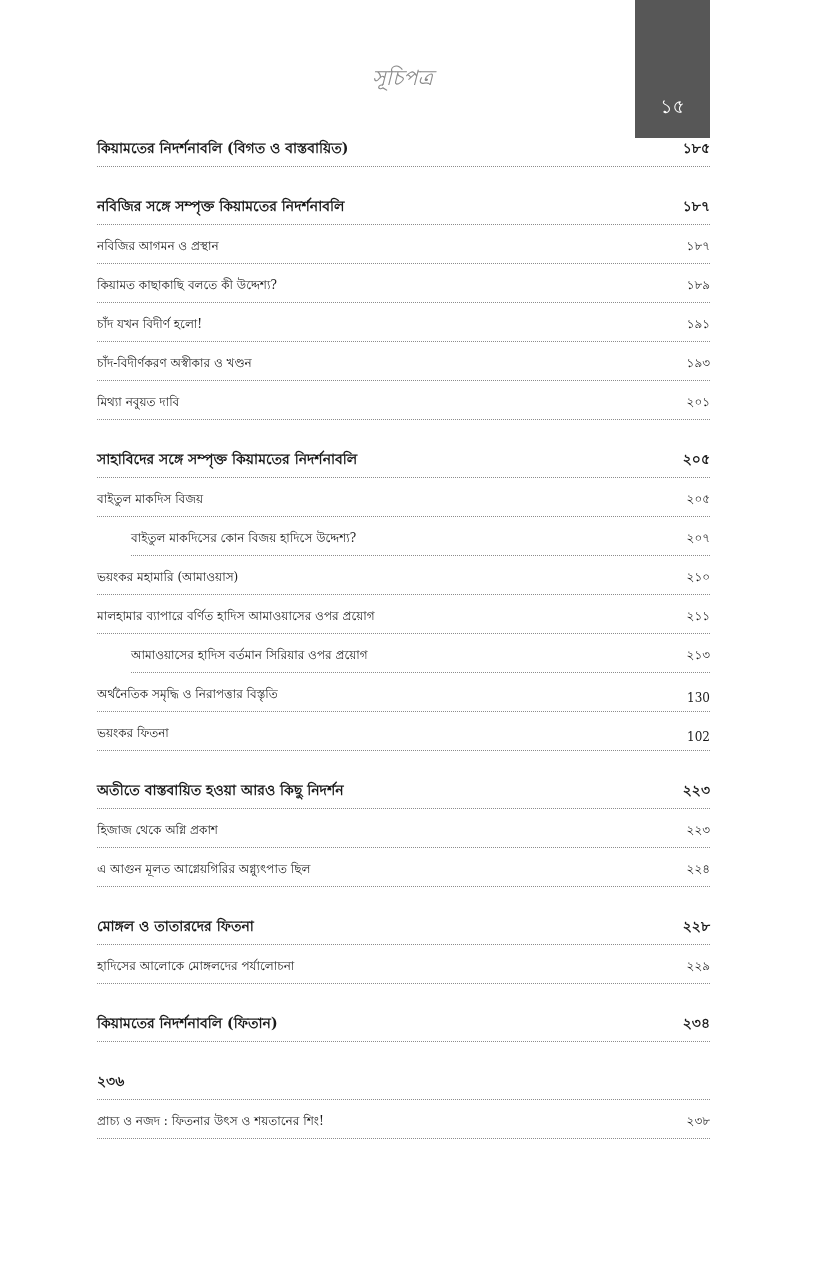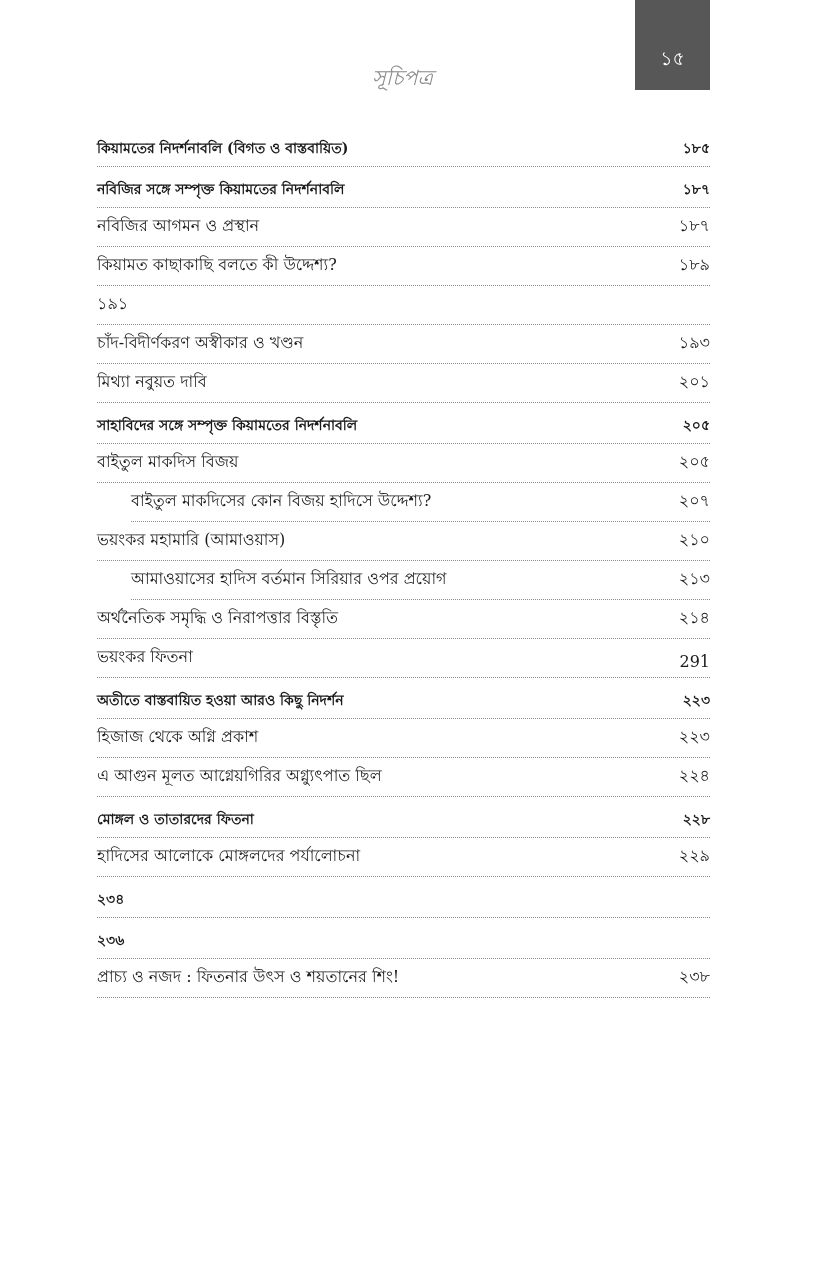--- a/index.html
+++ b/index.html
@@ -1,29 +1,29 @@
 <!DOCTYPE html>
 <html><head>
 <meta charset="utf-8">
 <style>
   html, body { margin: 0; padding: 0; background: #ffffff; }
   body { width: 822px; height: 1270px; position: relative; overflow: hidden;
          font-family: "DejaVu Serif", "Liberation Serif", serif; color: #1a1a1a; }
   .header-title { position: absolute; left: 372px; top: 62px; font-size: 21px;
                   font-style: italic; color: #8a8a8a; }
-  .page-tab { position: absolute; left: 635px; top: 0; width: 75px; height: 90px;
+  .page-tab { position: absolute; left: 635px; top: 0; width: 75px; height: 138px;
               background: #575757; }
   .page-tab .num { position: absolute; left: 0; right: 0; bottom: 14px; text-align: center;
                    color: #ffffff; font-size: 19px; }
   .toc { position: absolute; left: 97px; top: 126px; width: 613px; }
   .row { position: relative; display: flex; justify-content: space-between; align-items: flex-end;
          border-bottom: 1px dotted #8c8c8c; box-sizing: border-box; }
   .row.heading { height: 41px; font-weight: bold; font-size: 14px; padding-bottom: 5px; }
-  .row.heading.gap { }
-  .row.item { height: 39px; font-size: 16px; padding-bottom: 6px; }
+  .row.heading.gap { margin-top: 17px; }
+  .row.item { height: 39px; font-size: 12px; padding-bottom: 6px; }
   .row.indent { margin-left: 34px; }
   .row .page { text-align: left; white-space: nowrap; }
   .row .title { white-space: nowrap; }
 </style>
 </head>
 <body>
 
 <div class="header-title">সূচিপত্র</div>
 <div class="page-tab">
   <span class="num">১৫</span>
@@ -45,20 +45,21 @@
     <span class="title">নবিজির আগমন ও প্রস্থান</span>
     <span class="page">১৮৭</span>
   </div>
 
   <div class="row item">
     <span class="title">কিয়ামত কাছাকাছি বলতে কী উদ্দেশ্য?</span>
     <span class="page">১৮৯</span>
   </div>
 
   <div class="row item">
+    <span class="title">চাঁদ যখন বিদীর্ণ হলো!</span>
     <span class="page">১৯১</span>
   </div>
 
   <div class="row item">
     <span class="title">চাঁদ-বিদীর্ণকরণ অস্বীকার ও খণ্ডন</span>
     <span class="page">১৯৩</span>
   </div>
 
   <div class="row item">
     <span class="title">মিথ্যা নবুয়ত দাবি</span>
@@ -78,34 +79,38 @@
   <div class="row item indent">
     <span class="title">বাইতুল মাকদিসের কোন বিজয় হাদিসে উদ্দেশ্য?</span>
     <span class="page">২০৭</span>
   </div>
 
   <div class="row item">
     <span class="title">ভয়ংকর মহামারি (আমাওয়াস)</span>
     <span class="page">২১০</span>
   </div>
 
+  <div class="row item">
+    <span class="title">মালহামার ব্যাপারে বর্ণিত হাদিস আমাওয়াসের ওপর প্রয়োগ</span>
+    <span class="page">২১১</span>
+  </div>
 
   <div class="row item indent">
     <span class="title">আমাওয়াসের হাদিস বর্তমান সিরিয়ার ওপর প্রয়োগ</span>
     <span class="page">২১৩</span>
   </div>
 
   <div class="row item">
     <span class="title">অর্থনৈতিক সমৃদ্ধি ও নিরাপত্তার বিস্তৃতি</span>
-    <span class="page">২১৪</span>
+    <span class="page">130</span>
   </div>
 
   <div class="row item">
     <span class="title">ভয়ংকর ফিতনা</span>
-    <span class="page">291</span>
+    <span class="page">102</span>
   </div>
 
   <div class="row heading gap">
     <span class="title">অতীতে বাস্তবায়িত হওয়া আরও কিছু নিদর্শন</span>
     <span class="page">২২৩</span>
   </div>
 
   <div class="row item">
     <span class="title">হিজাজ থেকে অগ্নি প্রকাশ</span>
     <span class="page">২২৩</span>
@@ -120,20 +125,21 @@
     <span class="title">মোঙ্গল ও তাতারদের ফিতনা</span>
     <span class="page">২২৮</span>
   </div>
 
   <div class="row item">
     <span class="title">হাদিসের আলোকে মোঙ্গলদের পর্যালোচনা</span>
     <span class="page">২২৯</span>
   </div>
 
   <div class="row heading gap">
+    <span class="title">কিয়ামতের নিদর্শনাবলি (ফিতান)</span>
     <span class="page">২৩৪</span>
   </div>
 
   <div class="row heading gap">
     <span class="page">২৩৬</span>
   </div>
 
   <div class="row item">
     <span class="title">প্রাচ্য ও নজদ : ফিতনার উৎস ও শয়তানের শিং!</span>
     <span class="page">২৩৮</span>

